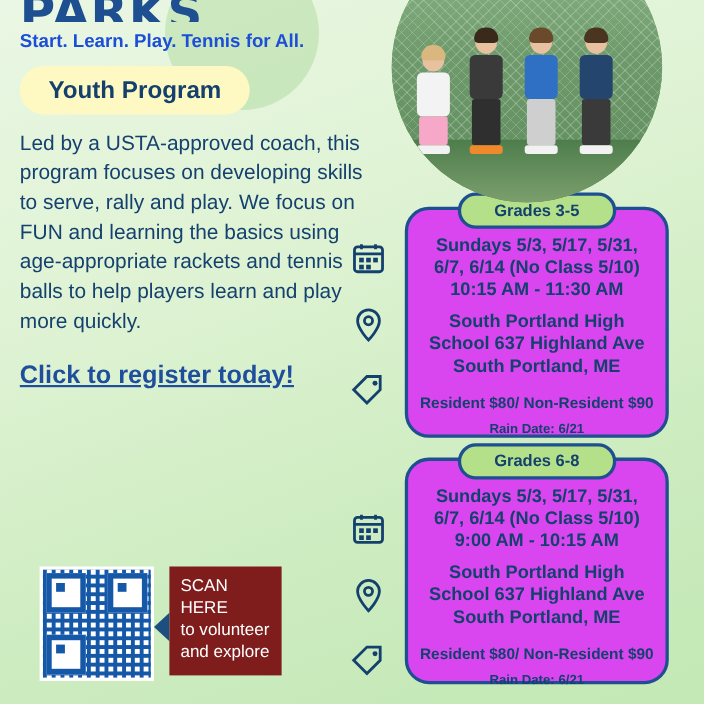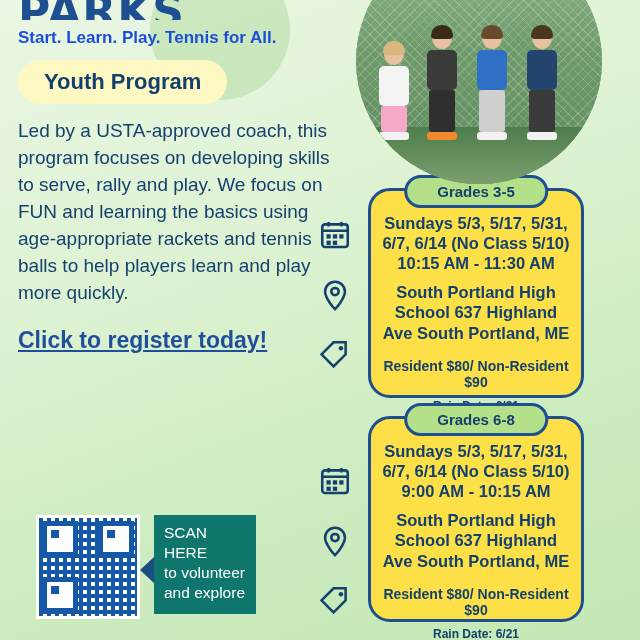--- a/index.html
+++ b/index.html
@@ -141,21 +141,21 @@
 
   .scan-arrow {
     width: 0;
     height: 0;
     border-top: 13px solid transparent;
     border-bottom: 13px solid transparent;
     border-right: 14px solid #1c4e80;
     margin-top: 42px;
   }
   .scan-box {
-    background: #0f766e;
+    background: #7f1d1d;
     color: #ffffff;
     padding: 8px 10px 10px 10px;
     width: 102px;
     box-sizing: border-box;
     line-height: 1.3;
   }
   .scan-head {
     font-size: 15.5px;
     font-weight: normal;
   }
@@ -227,22 +227,22 @@
   .kid.k3 .legs { background: #cfcfcf; }
   .kid.k4 { left: 166px; }
   .kid.k4 .hair { background: #4a3520; }
   .kid.k4 .torso { background: #23456e; }
   .kid.k4 .legs { background: #3a3a3a; }
 
   
   .card {
     position: absolute;
     left: 368px;
-    width: 216px;
-    background: #fde047;
+    width: 240px;
+    background: #d946ef;
     border: 3px solid #1d4f91;
     border-radius: 22px;
     box-sizing: border-box;
     padding: 22px 10px 10px 10px;
   }
   .card.c1 { top: 188px; height: 210px; }
   .card.c2 { top: 416px; height: 206px; }
 
   .card-badge {
     position: absolute;

